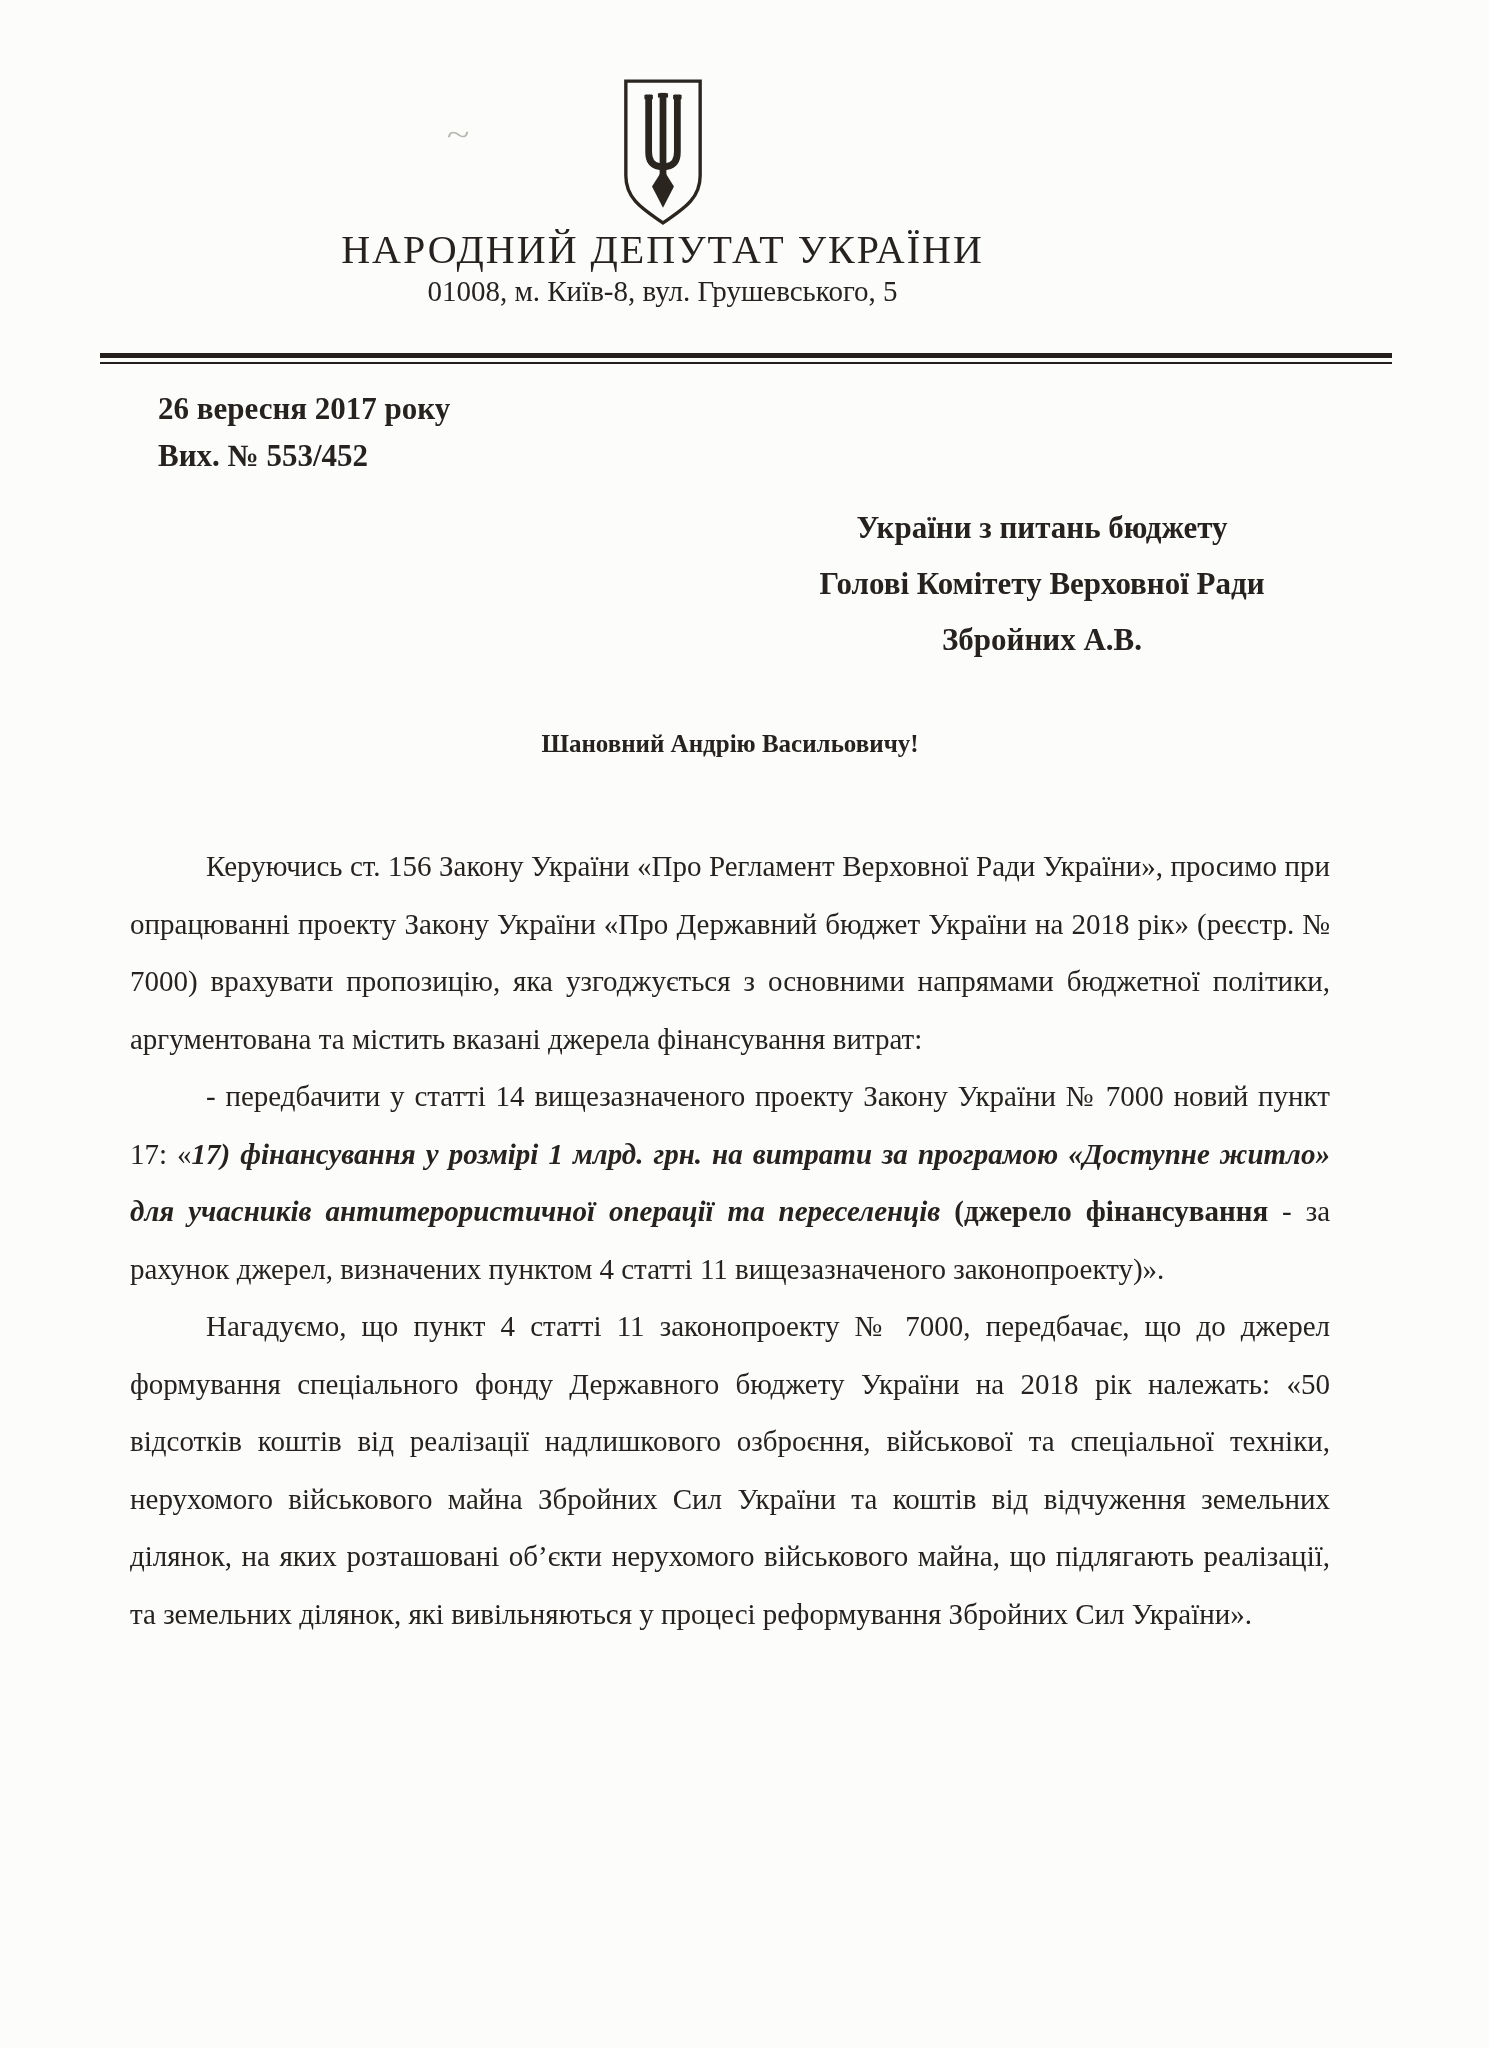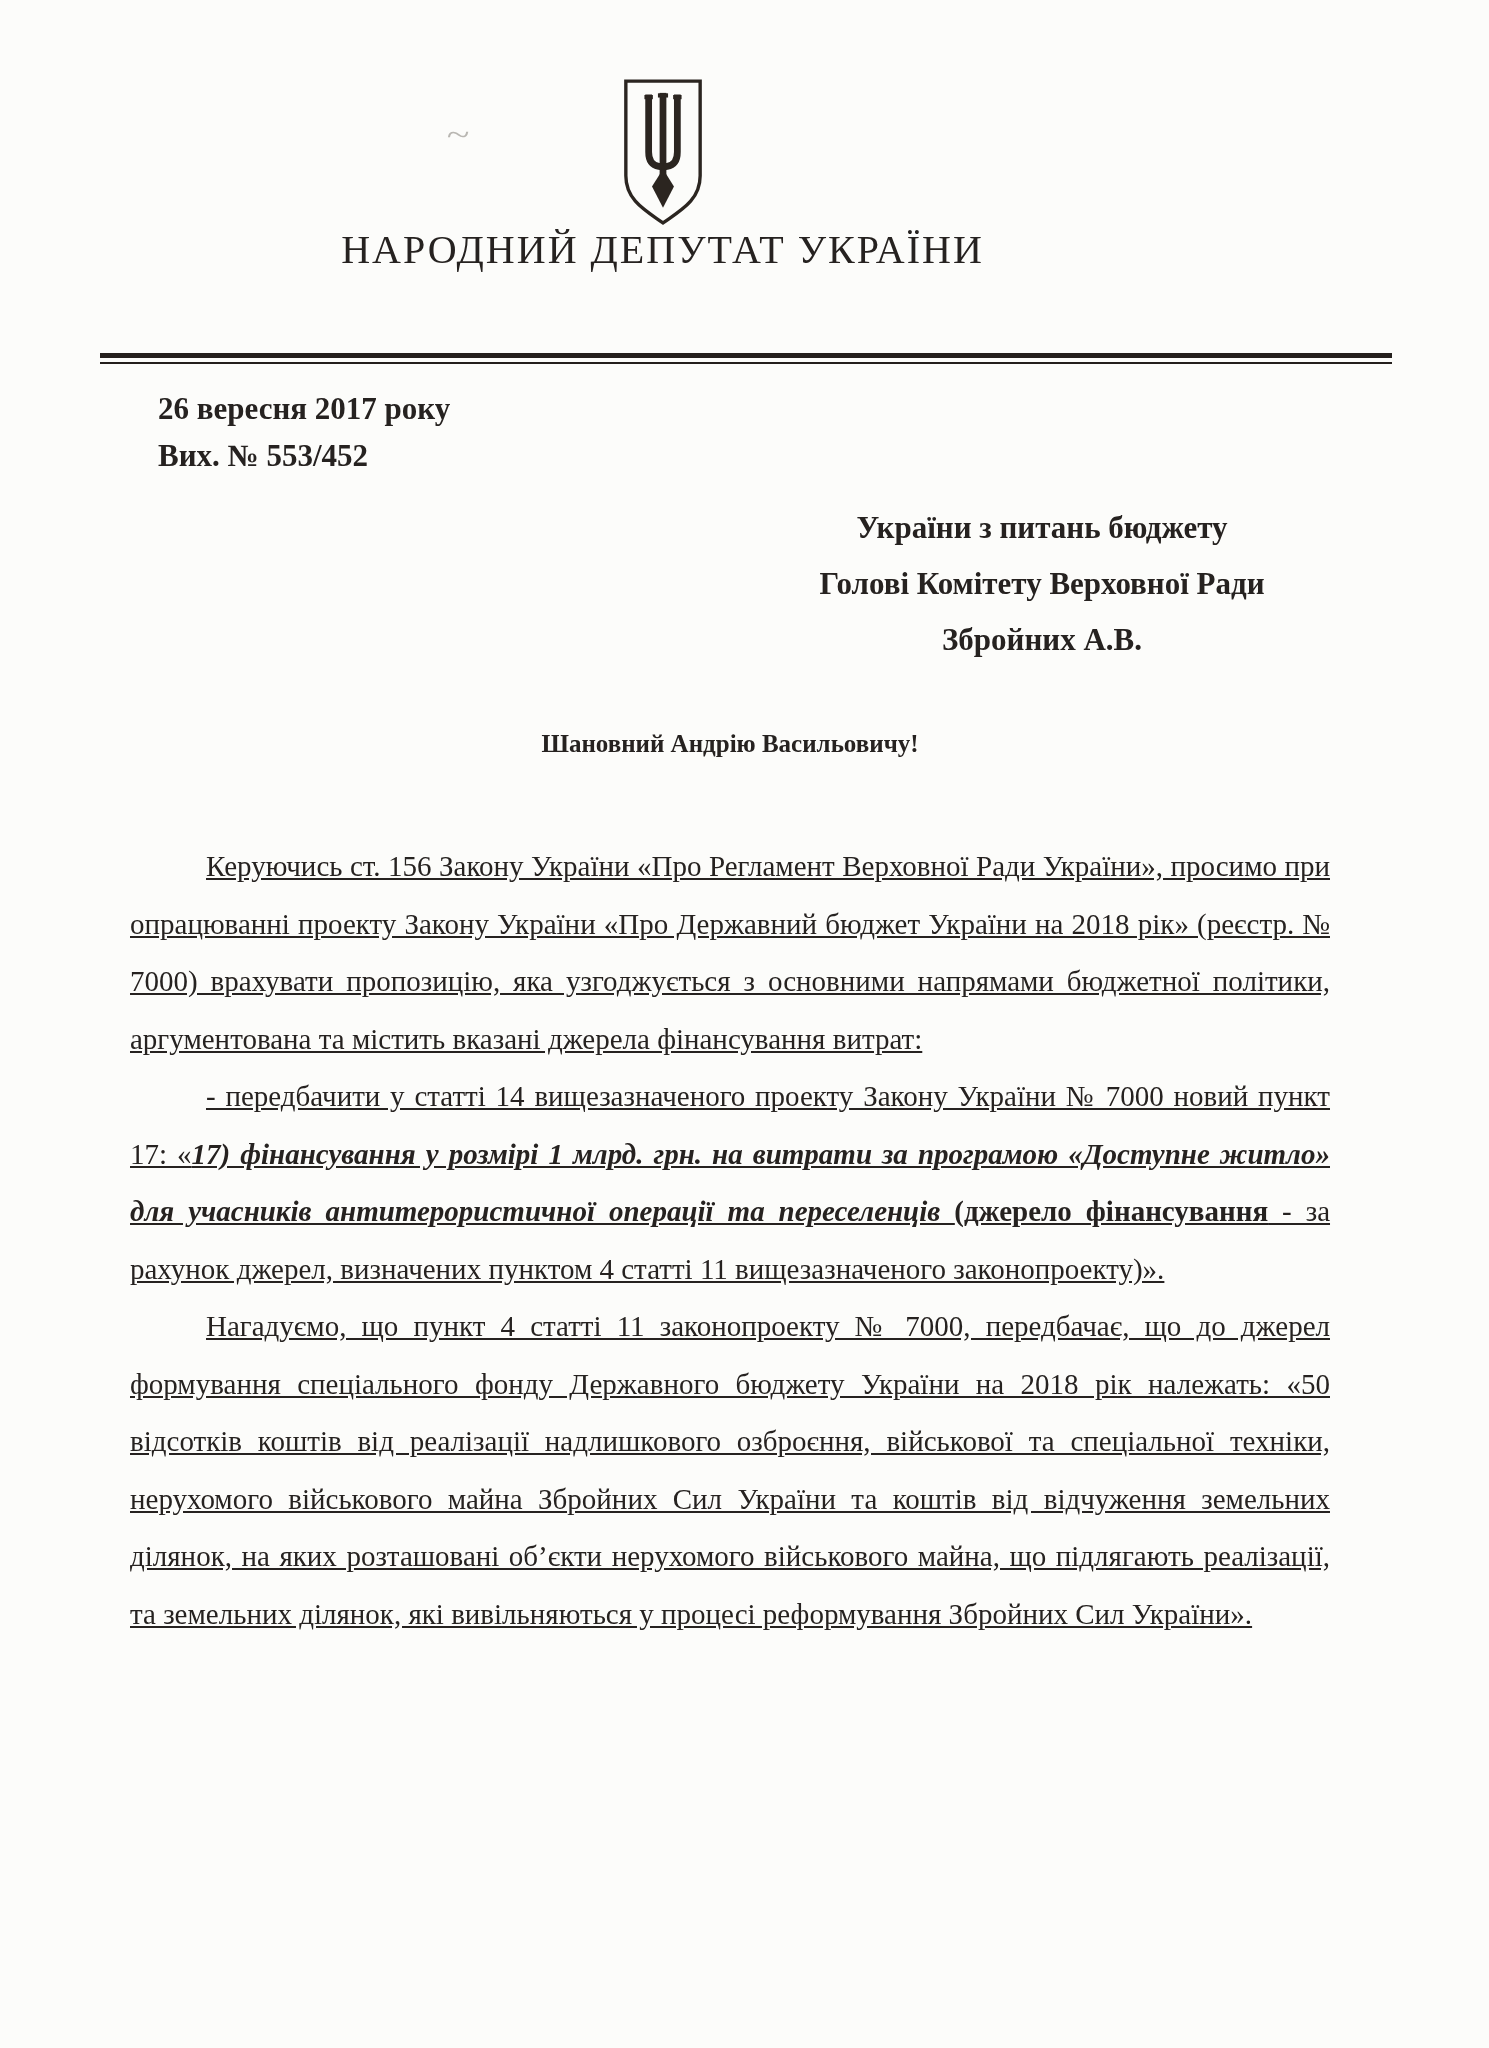--- a/index.html
+++ b/index.html
@@ -101,21 +101,20 @@
     left: 130px;
     top: 838px;
     width: 1200px;
     font-size: 29px;
     line-height: 57.5px;
     text-align: justify;
   }
   .body-text p {
     margin: 0;
     text-indent: 76px;
-    text-decoration: underline;
   }
   .seg-normal { font-style: normal; font-weight: normal; }
   .seg-bold { font-weight: bold; }
   .seg-bold-italic { font-weight: bold; font-style: italic; }
 </style>
 </head>
 <body>
 
 <div class="page">
 
@@ -130,20 +129,21 @@
         <path d="M67 26 V90 Q67 105 55 107"></path>
       </g>
       <g stroke="#2b2520" stroke-width="5" fill="none">
         <path d="M44 23 H56"></path>
         <path d="M28 25 H38"></path>
         <path d="M62 25 H72"></path>
       </g>
       <path d="M50 110 L37 131 L50 156 L63 131 Z" fill="#2b2520"></path>
     </svg>
     <div class="lh-title">НАРОДНИЙ ДЕПУТАТ УКРАЇНИ</div>
+    <div class="lh-address">01008, м. Київ-8, вул. Грушевського, 5</div>
   </div>
 
   <div class="rule"></div>
 
   <div class="meta">
     <div>26 вересня 2017 року</div>
     <div>Вих. № 553/452</div>
   </div>
 
   <div class="recipient">

